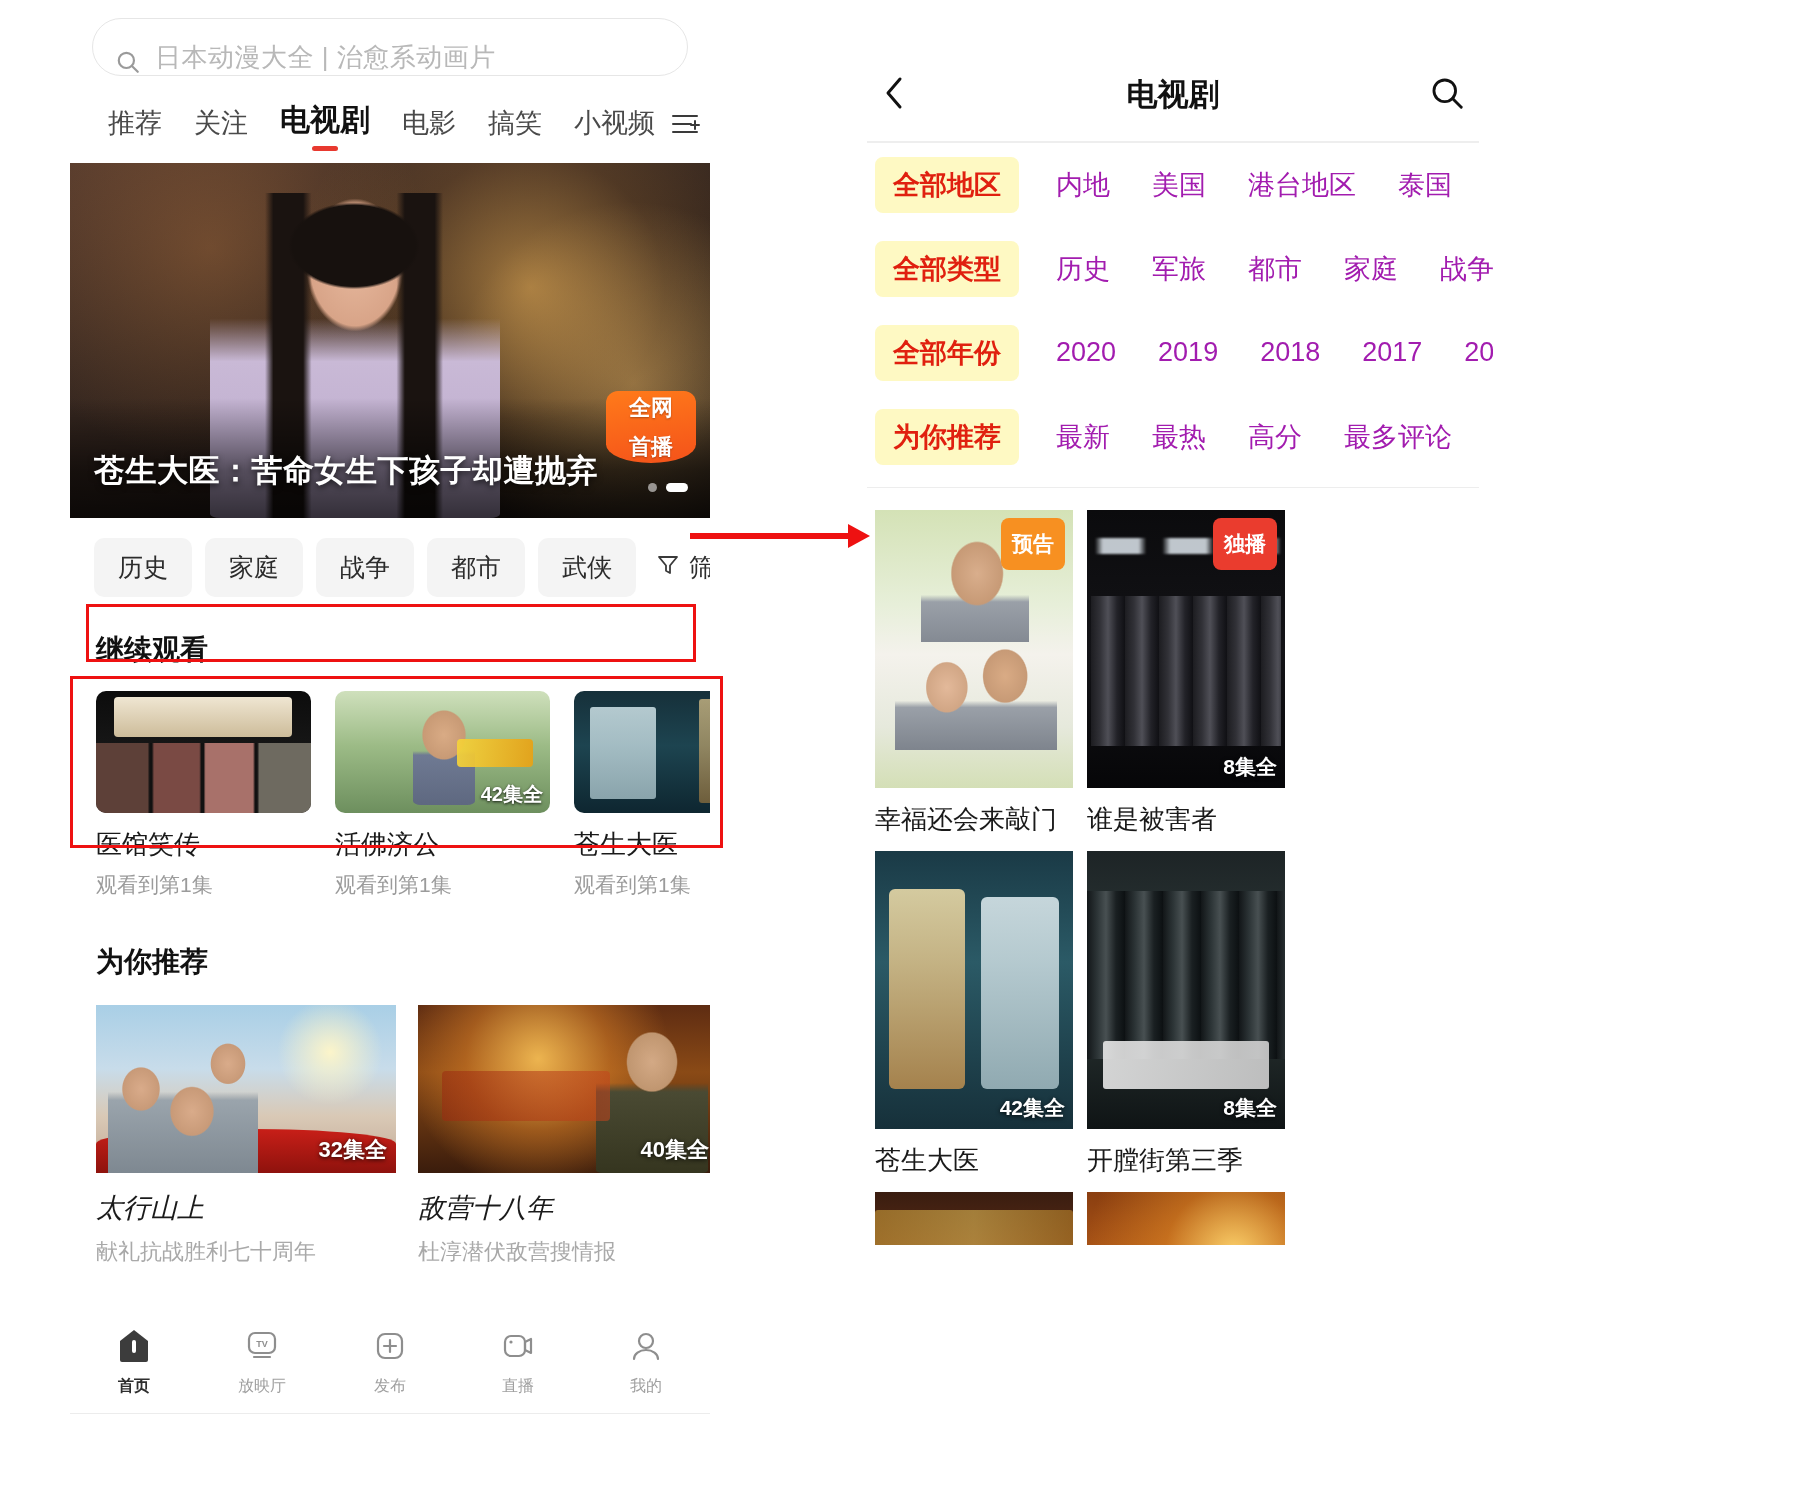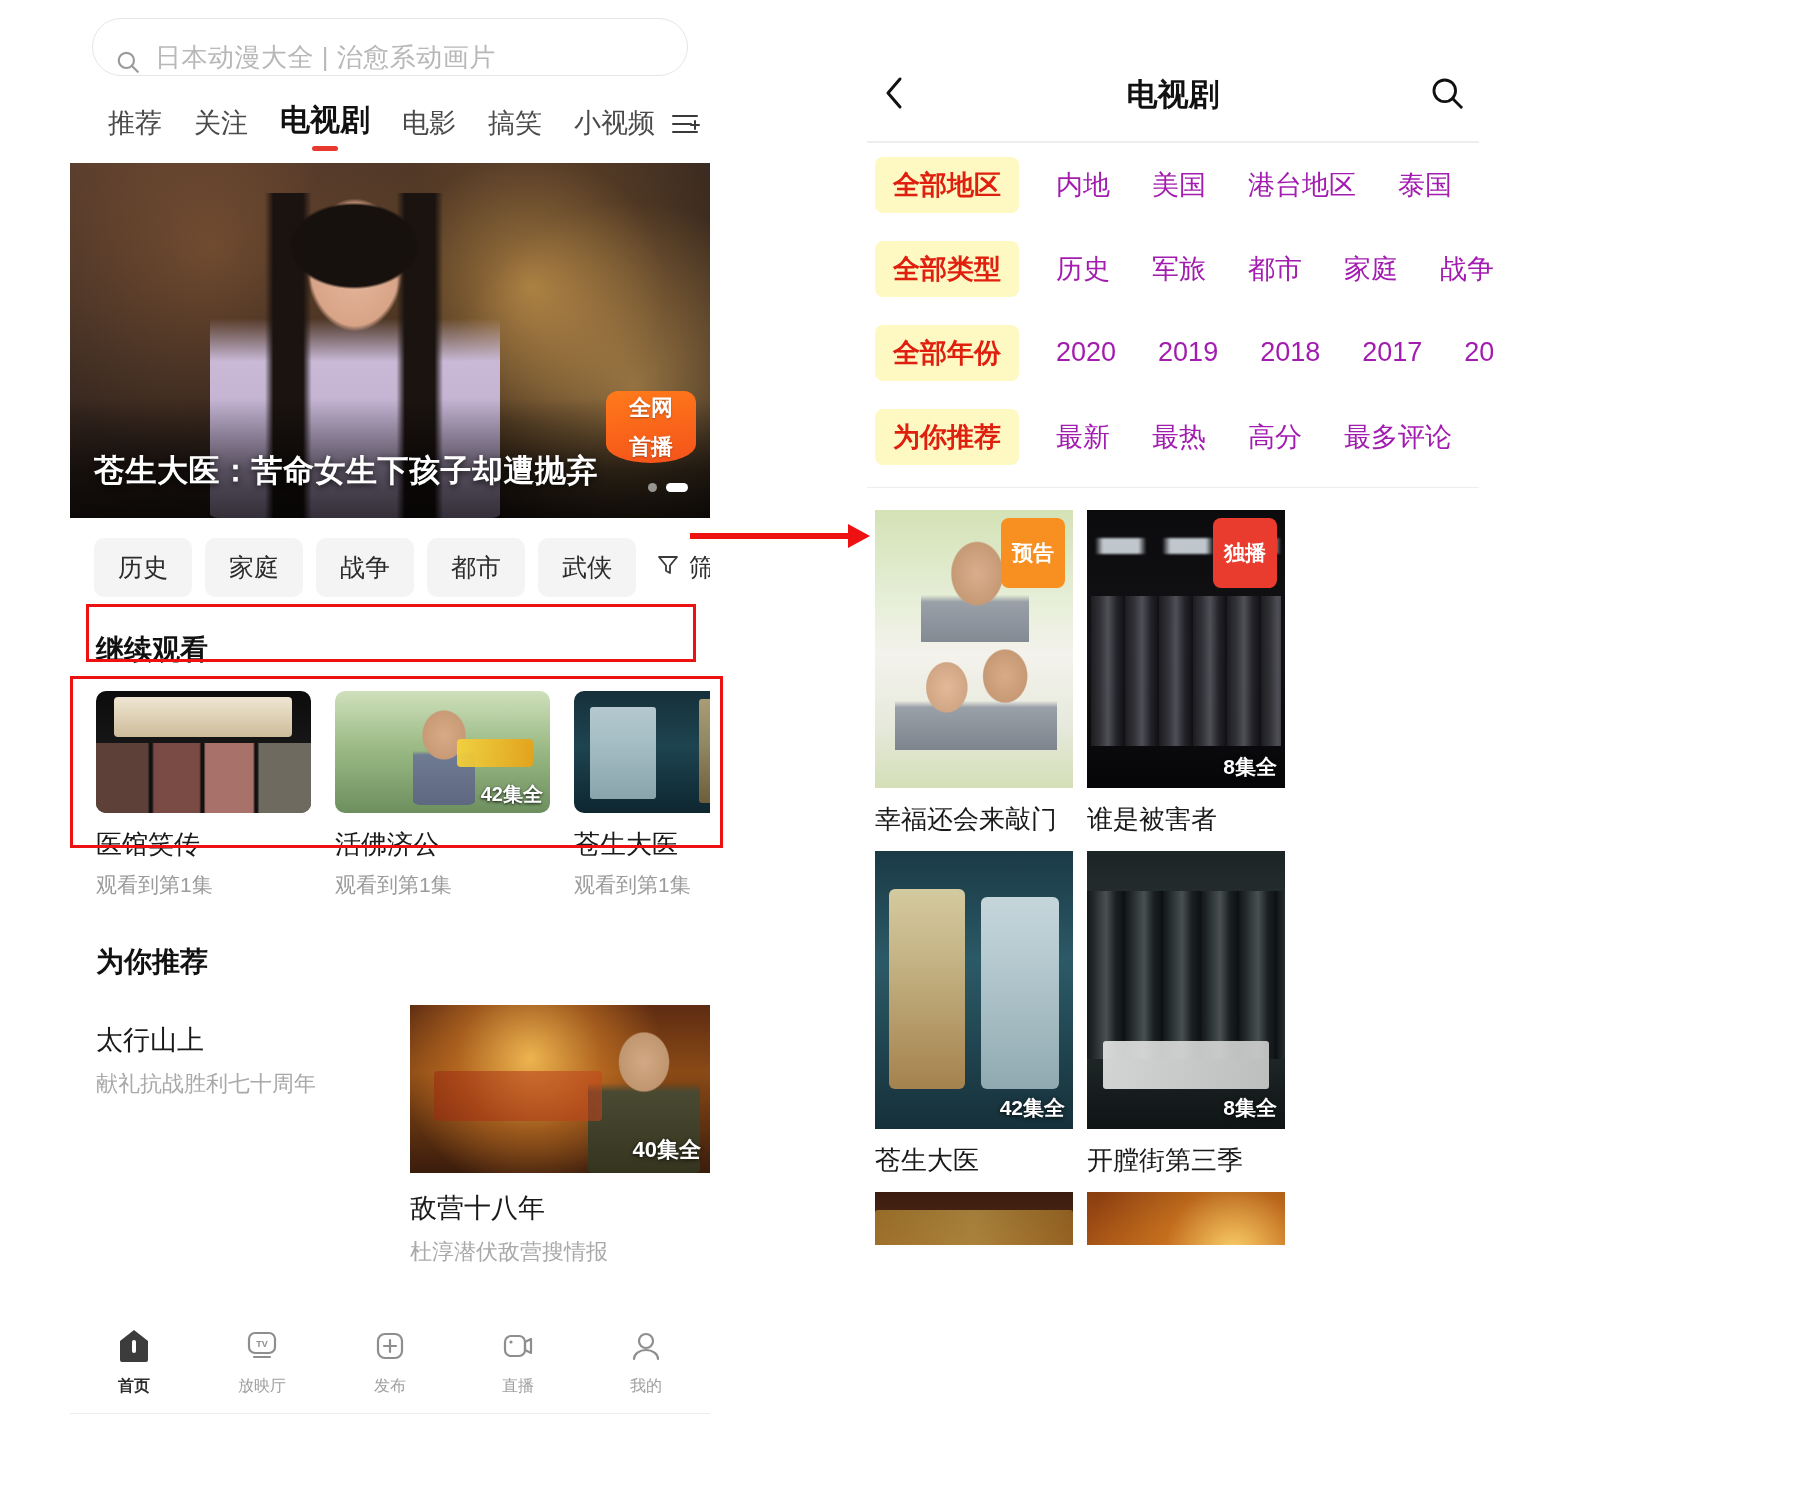--- a/index.html
+++ b/index.html
@@ -127,21 +127,21 @@
     background: linear-gradient(180deg,#d8c089,#8d6f3e); border-radius:3px; opacity:.75;
   }
 
   .rec-row { display:flex; gap:22px; padding: 24px 0 0 26px; }
   .rec-card { width: 300px; }
   .rec-thumb { position:relative; width:300px; height:168px; overflow:hidden; }
   .rec-ep {
     position:absolute; right:9px; bottom:8px; color:#fff; font-size:22px; font-weight:bold;
     text-shadow:0 1px 4px rgba(0,0,0,.85);
   }
-  .rec-name { font-size:27px; color:#1a1a1a; margin-top:17px; font-weight:500; }
+  .rec-name { font-size:27px; color:#1a1a1a; margin-top:17px; font-weight:500;font-style:italic; }
   .rec-sub { font-size:22px; color:#a9a9a9; margin-top:11px; }
   .thumb-d {
     background:
       radial-gradient(circle at 78% 28%, rgba(255,246,200,.95) 0%, rgba(255,240,190,0) 20%),
       linear-gradient(180deg,#a9cfe6 0%,#c8dcea 38%,#d9c9b6 66%,#c2a894 100%);
   }
   .thumb-d::before {
     content:""; position:absolute; left:0; right:0; bottom:0; height:44px;
     background: linear-gradient(180deg,#c81f18,#8e120d); border-radius: 60% 60% 0 0 / 40% 40% 0 0;
   }
@@ -197,21 +197,21 @@
   }
   .fopt { font-size:27px; color:#a21caf; padding: 10px 21px; flex:0 0 auto; }
 
   .grid-divider { height:1.5px; background:#ededed; margin: 8px 14px 0 14px; }
 
   .pgrid { display:flex; flex-wrap:wrap; gap:14px; padding: 22px 0 0 22px; }
   .pcard { width: 198px; }
   .pthumb { position:relative; width:198px; height:278px; overflow:hidden; }
   .pbadge {
     position:absolute; right:8px; top:8px; color:#fff; font-size:21px; font-weight:bold;
-    padding: 21px 11px; border-radius:8px;
+    padding: 12px 11px; border-radius:8px;
   }
   .pbadge.orange { background:#f79021; }
   .pbadge.red { background:#ea3c2e; }
   .pep {
     position:absolute; right:8px; bottom:7px; color:#fff; font-size:21px; font-weight:bold;
     text-shadow:0 1px 4px rgba(0,0,0,.85);
   }
   .pname { font-size:26px; color:#1a1a1a; margin-top:14px; white-space:nowrap; }
 
   .pa { background: linear-gradient(180deg,#d4e2b6 0%,#e7efd9 34%,#f4f2ec 52%,#e6e9dc 78%,#d4dfb6 100%); }
@@ -374,20 +374,23 @@
           
         </div>
         <div class="cw-name">苍生大医</div>
         <div class="cw-sub">观看到第1集</div>
       </div>
     </div>
 
     <div class="sec-title" style="padding-top:34px;">为你推荐</div>
     <div class="rec-row">
       <div class="rec-card">
+        <div class="rec-thumb thumb-d">
+          <span class="rec-ep">32集全</span>
+        </div>
         <div class="rec-name">太行山上</div>
         <div class="rec-sub">献礼抗战胜利七十周年</div>
       </div>
       <div class="rec-card">
         <div class="rec-thumb thumb-e">
           <span class="rec-ep">40集全</span>
         </div>
         <div class="rec-name">敌营十八年</div>
         <div class="rec-sub">杜淳潜伏敌营搜情报</div>
       </div>

